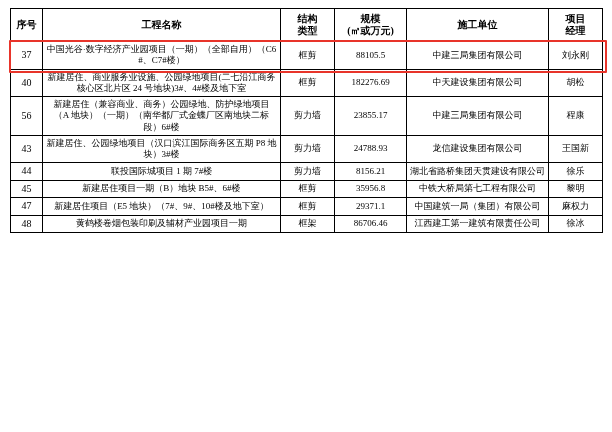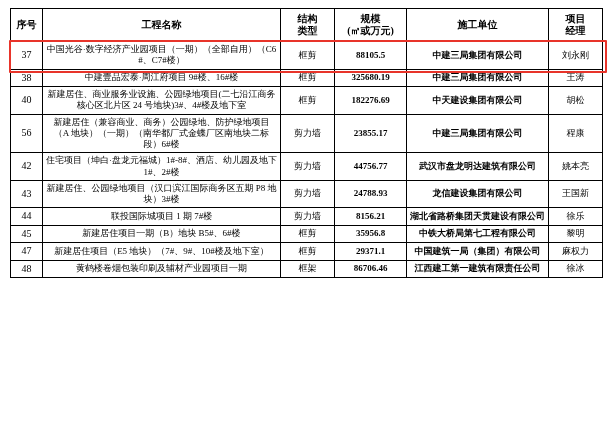--- a/index.html
+++ b/index.html
@@ -51,25 +51,23 @@
 
   td.name {
     text-align: left;
     padding-left: 4px;
     padding-right: 4px;
   }
   td.unit {
     text-align: left;
     padding-left: 5px;
     padding-right: 3px;
-    font-weight: bold;
   }
   td.scale {
     text-align: center;
-    font-weight: bold;
   }
   td.seq {
     font-size: 10px;
   }
   tr.highlight td {
     position: relative;
   }
   .hl-box {
     position: absolute;
     border: 2px solid #e8342a;
@@ -112,50 +110,34 @@
     <tbody id="tbody">
         <tr class="highlight">
           <td class="seq">37</td>
           <td class="name">中国光谷·数字经济产业园项目（一期）（全部自用）（C6#、C7#楼）</td>
           <td class="struct">框剪</td>
           <td class="scale">88105.5</td>
           <td class="unit">中建三局集团有限公司</td>
           <td class="mgr">刘永刚</td>
         </tr>
         <tr>
-          <td class="seq">38</td>
-          <td class="name">中建壹品宏泰·周江府项目 9#楼、16#楼</td>
-          <td class="struct">框剪</td>
-          <td class="scale">325680.19</td>
-          <td class="unit">中建三局集团有限公司</td>
-          <td class="mgr">王涛</td>
-        </tr>
-        <tr>
           <td class="seq">40</td>
           <td class="name">新建居住、商业服务业设施、公园绿地项目(二七沿江商务核心区北片区 24 号地块)3#、4#楼及地下室</td>
           <td class="struct">框剪</td>
           <td class="scale">182276.69</td>
           <td class="unit">中天建设集团有限公司</td>
           <td class="mgr">胡松</td>
         </tr>
         <tr>
           <td class="seq">56</td>
           <td class="name">新建居住（兼容商业、商务）公园绿地、防护绿地项目（A 地块）（一期）（南华都厂式金蝶厂区南地块二标段）6#楼</td>
           <td class="struct">剪力墙</td>
           <td class="scale">23855.17</td>
           <td class="unit">中建三局集团有限公司</td>
           <td class="mgr">程康</td>
-        </tr>
-        <tr>
-          <td class="seq">42</td>
-          <td class="name">住宅项目（坤白·盘龙元福城）1#-8#、酒店、幼儿园及地下 1#、2#楼</td>
-          <td class="struct">剪力墙</td>
-          <td class="scale">44756.77</td>
-          <td class="unit">武汉市盘龙明达建筑有限公司</td>
-          <td class="mgr">姚本亮</td>
         </tr>
         <tr>
           <td class="seq">43</td>
           <td class="name">新建居住、公园绿地项目（汉口滨江国际商务区五期 P8 地块）3#楼</td>
           <td class="struct">剪力墙</td>
           <td class="scale">24788.93</td>
           <td class="unit">龙信建设集团有限公司</td>
           <td class="mgr">王国新</td>
         </tr>
         <tr>

